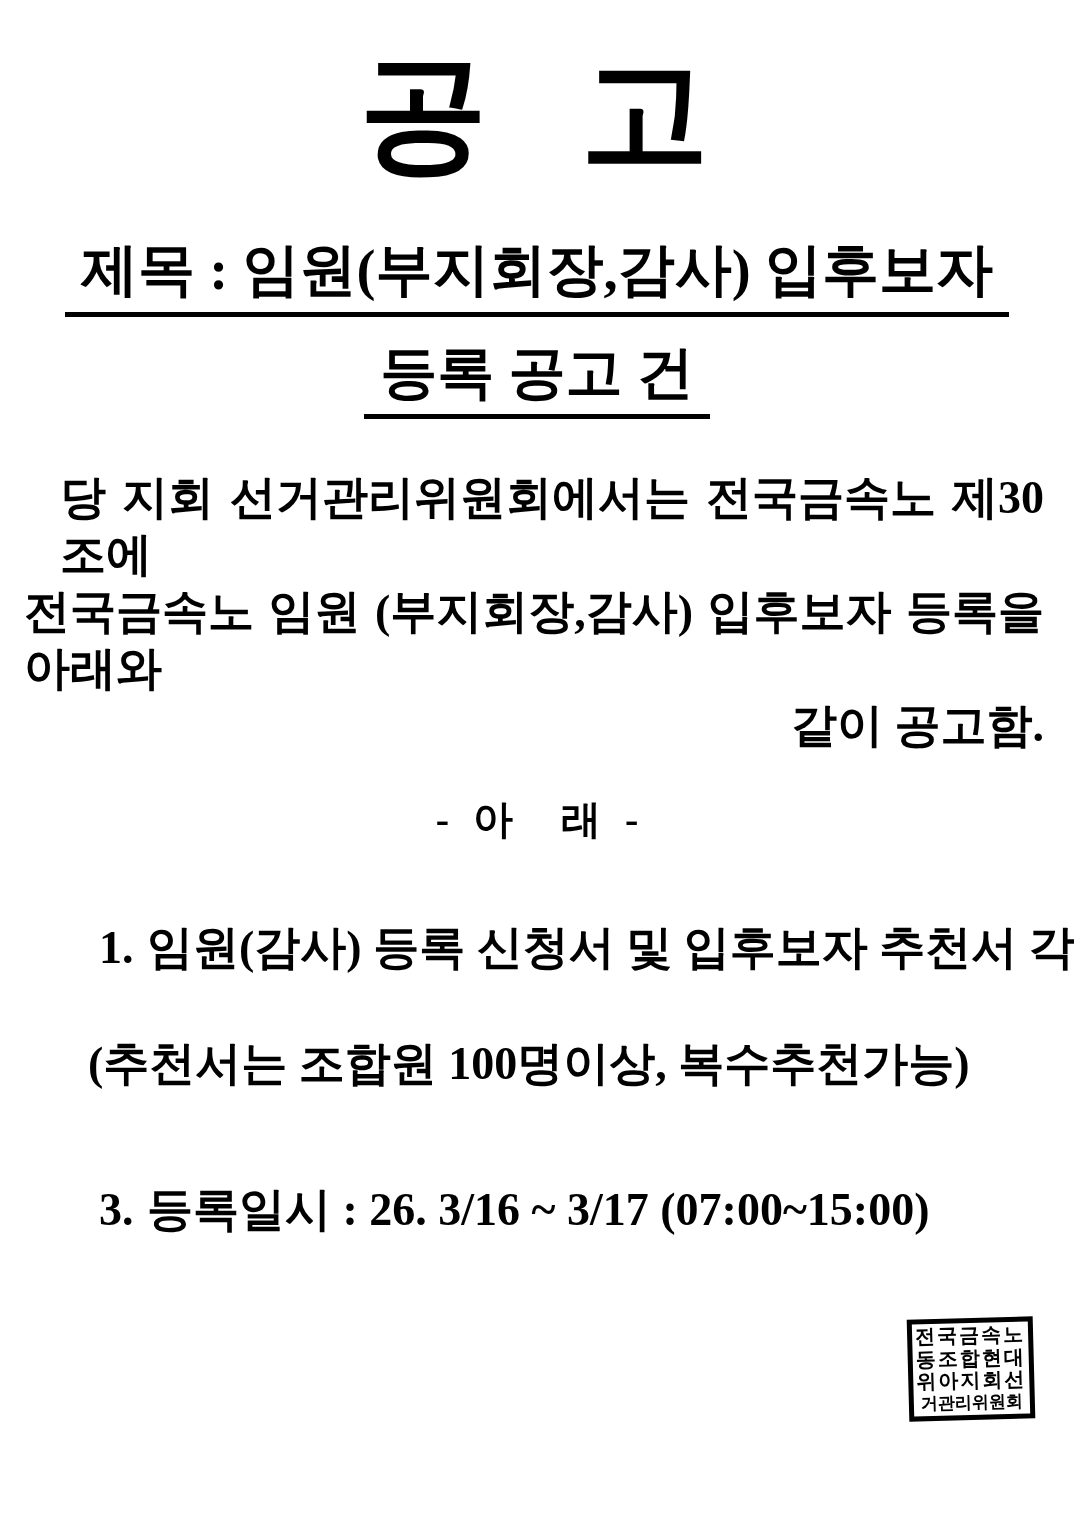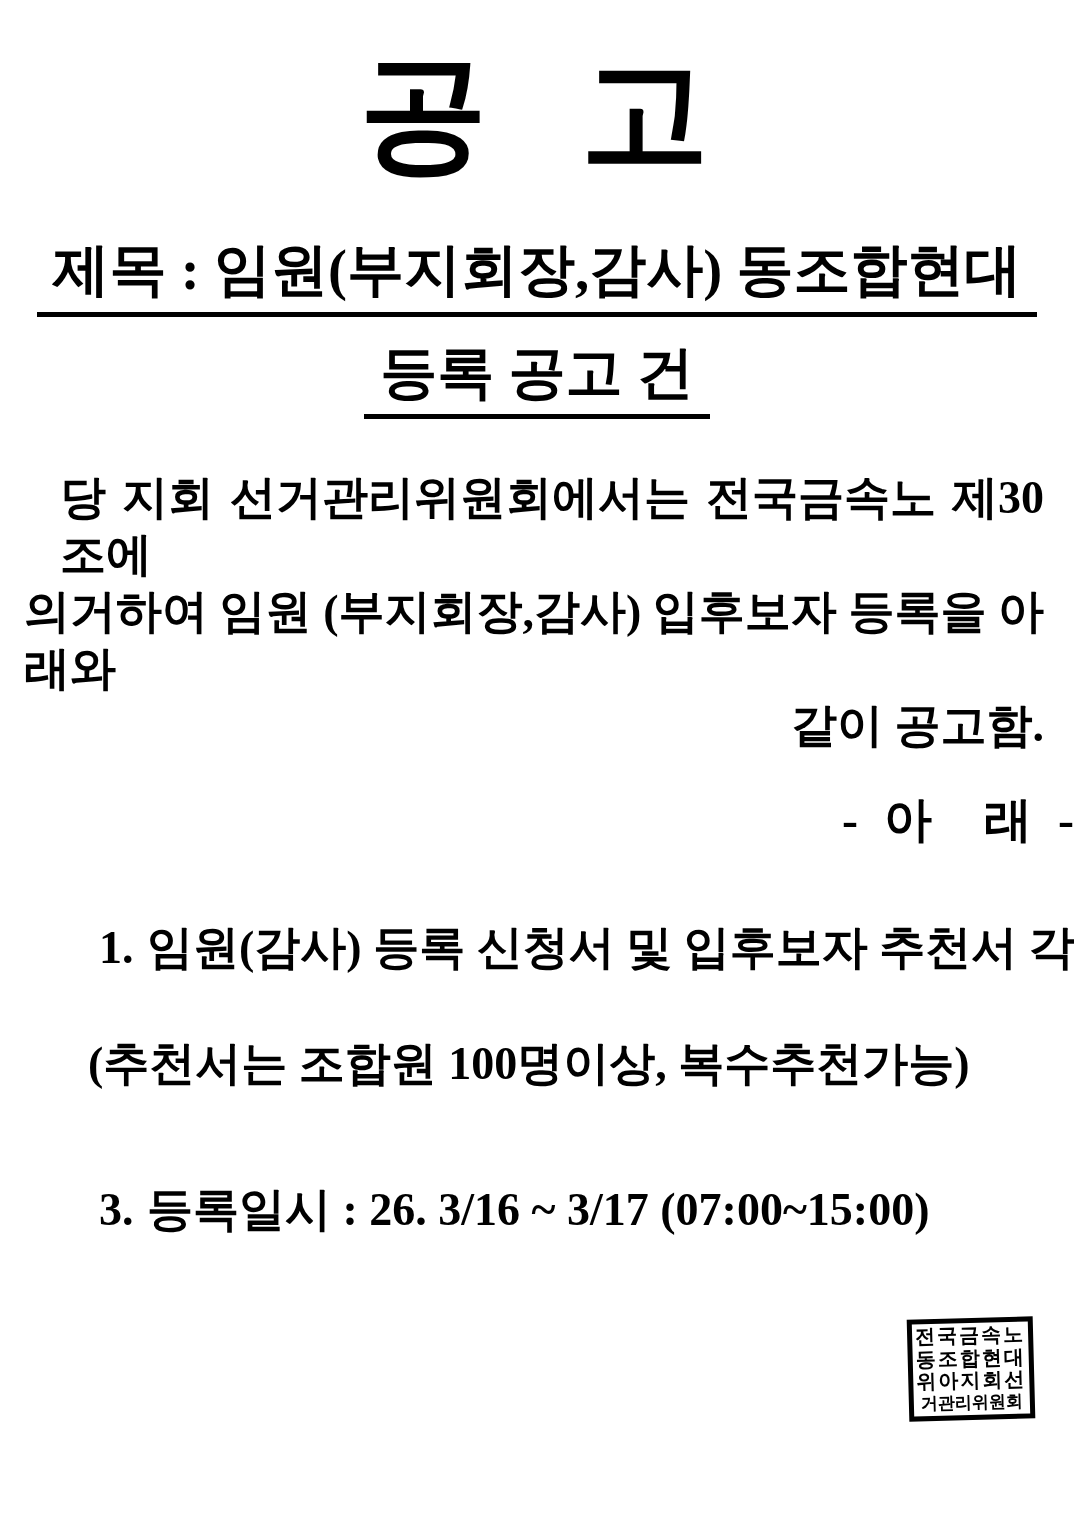--- a/index.html
+++ b/index.html
@@ -49,22 +49,22 @@
   }
   .intro .jline {
     text-align: justify;
     text-align-last: justify;
   }
   .intro .indent { padding-left: 36px; }
   .intro .lastline { text-align: right; }
   
   .below-heading {
     margin-top: 40px;
-    text-align: right;
-    font-size: 48px;
+    text-align: center;
+    font-size: 40px;
     line-height: 52px;
     white-space: pre;
     word-spacing: 14px;
   }
   
   .items { margin: 16px 30px 0 30px; }
   .item {
     font-size: 46px;
     line-height: 57px;
     white-space: pre;
@@ -106,30 +106,30 @@
 </style>
 </head>
 <body>
 
 <div class="page">
 
   <div class="doc-title">공 고</div>
 
   <div class="subject">
     <div class="subject-line1">
-      <span class="u">제목 : 임원(부지회장,감사) 동조합현대</span>
+      <span class="u">제목 : 임원(부지회장,감사) 입후보자</span>
     </div>
     <div class="subject-line2">
       <span class="u">등록 공고 건</span>
     </div>
   </div>
 
   <div class="intro">
     <div class="jline indent">당 지회 선거관리위원회에서는 전국금속노 제30조에</div>
-    <div class="jline">의거하여 임원 (부지회장,감사)  입후보자 등록을 아래와</div>
+    <div class="jline">전국금속노 임원 (부지회장,감사)  입후보자 등록을 아래와</div>
     <div class="lastline">같이 공고함.</div>
   </div>
 
   <div class="below-heading">- 아  래 -</div>
 
   <div class="items">
 
     <div class="item">
       <span class="num">1.</span><span>임원(감사) 등록 신청서 및 입후보자 추천서 각 1부</span>
     </div>

